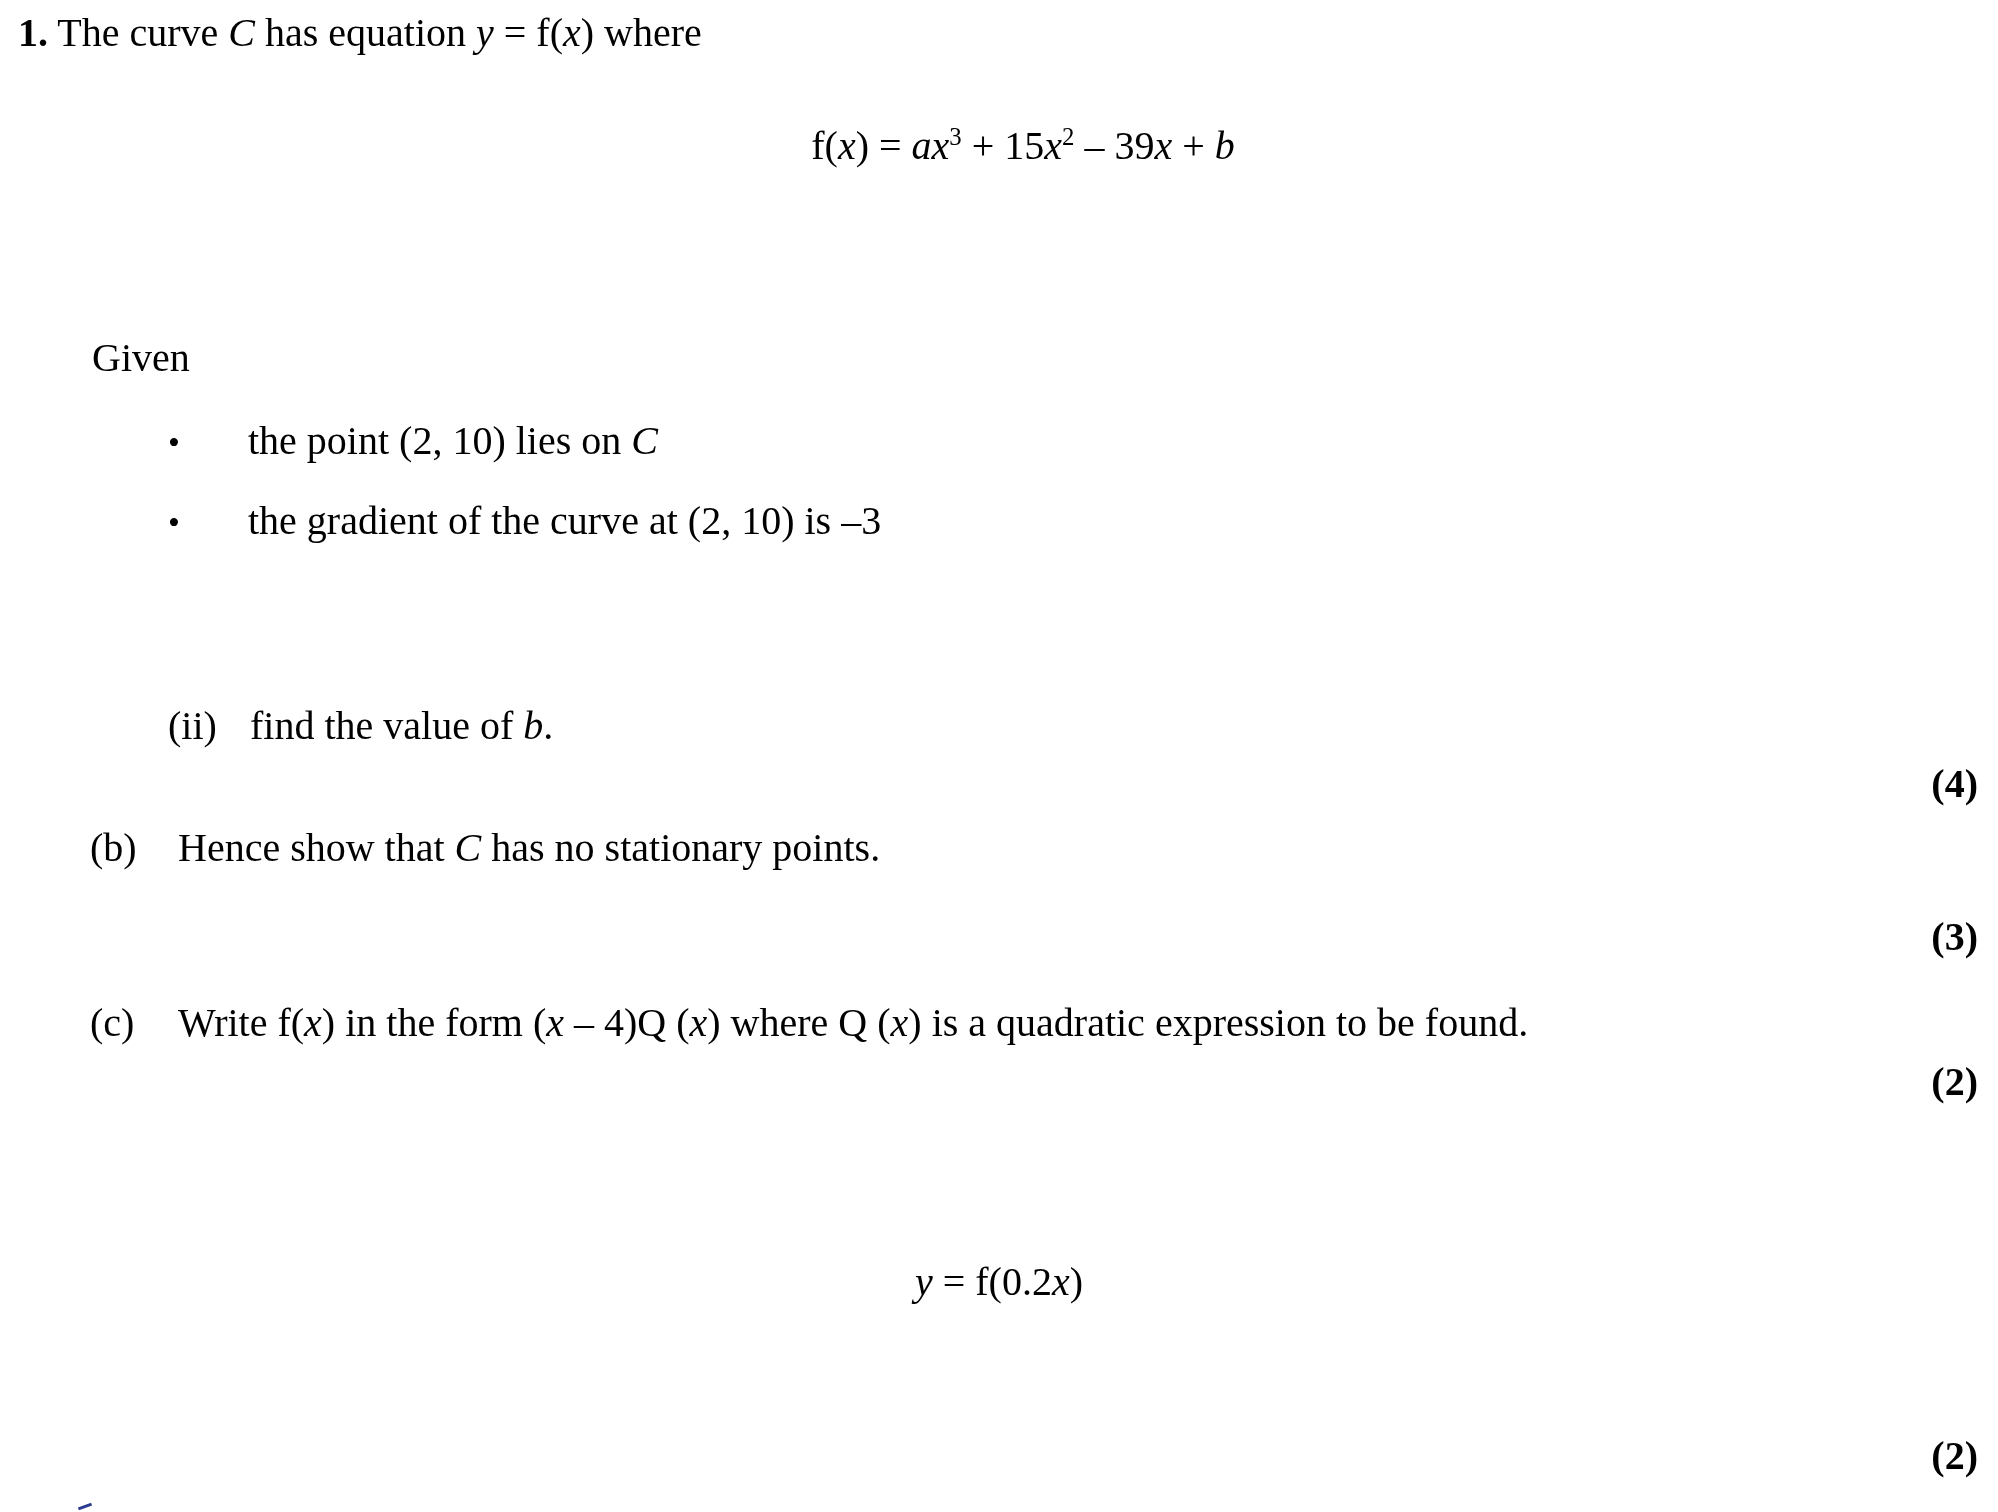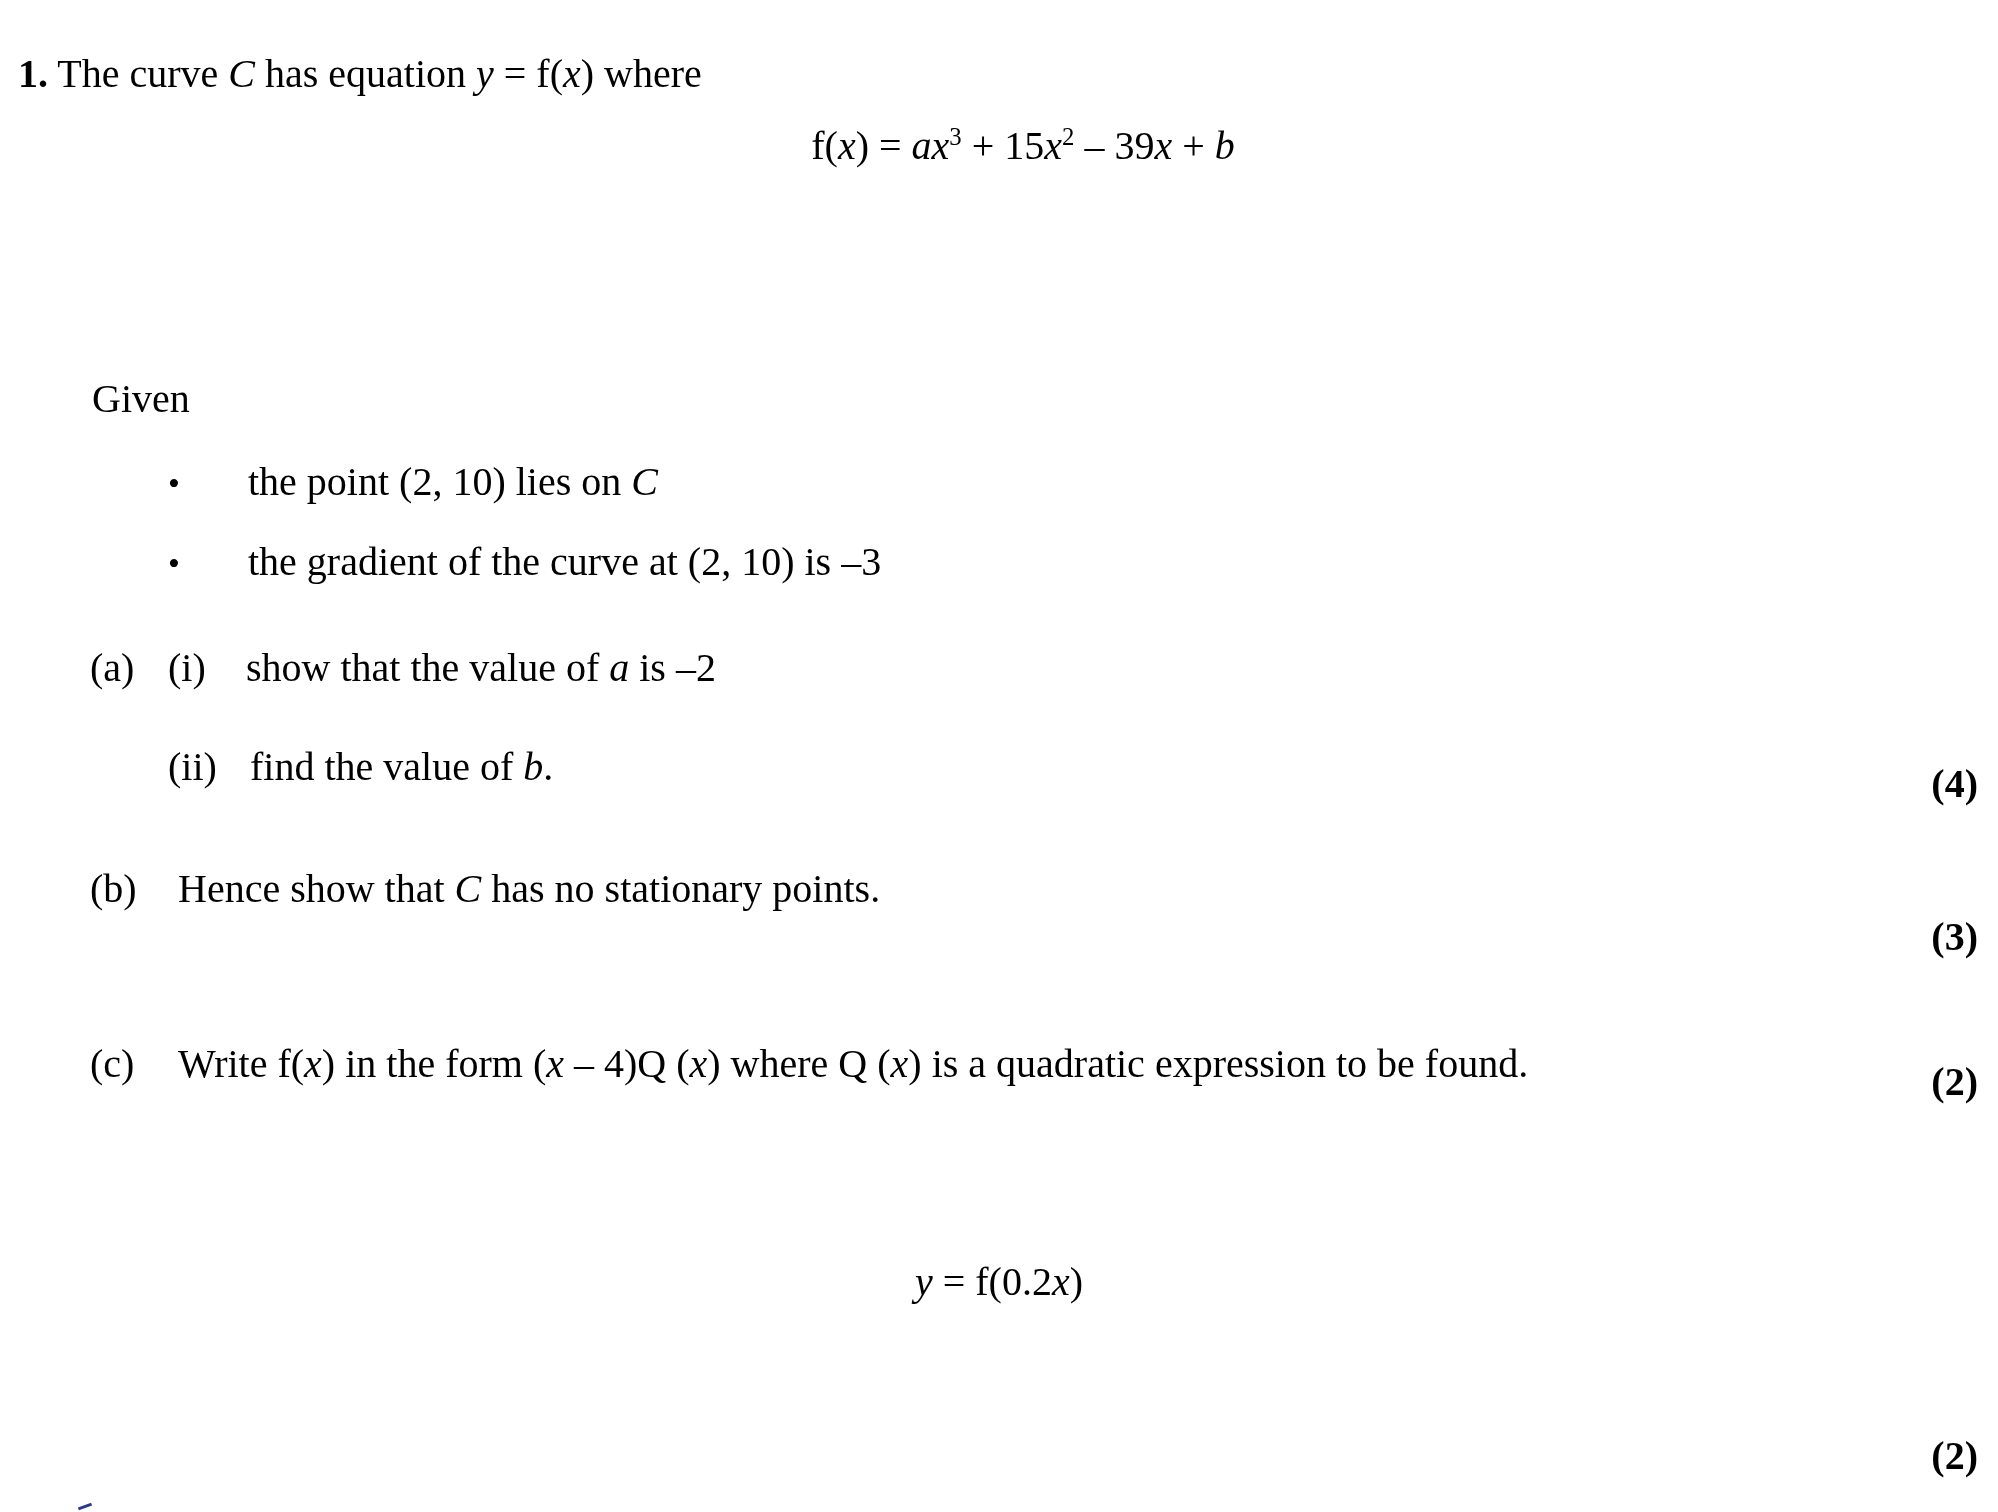--- a/index.html
+++ b/index.html
@@ -19,21 +19,20 @@
     width: 1998px;
     height: 1512px;
     padding: 0;
     box-sizing: border-box;
   }
   .line {
     position: absolute;
     font-size: 40px;
     line-height: 1.15;
     white-space: nowrap;
-    margin-top: 41px;
   }
   .ital { font-style: italic; }
   sup {
     font-size: 0.62em;
     vertical-align: super;
     line-height: 0;
   }
   .marks {
     position: absolute;
     right: 20px;
@@ -85,23 +84,20 @@
   <div class="line" style="left: 92px; top: 335px;">Given</div>
 
   <div class="line" style="left: 168px; top: 418px;">
     <span class="bullet-dot">•</span><span style="display:inline-block; width: 52px;"></span><span>the point (2, 10) lies on </span><span class="ital">C</span>
   </div>
 
   <div class="line" style="left: 168px; top: 498px;">
     <span class="bullet-dot">•</span><span style="display:inline-block; width: 52px;"></span><span>the gradient of the curve at (2, 10) is –3</span>
   </div>
 
-  <div class="line" style="left: 90px; top: 604px;">
-    <span style="display:inline-block; width:78px;">(a)</span><span style="display:inline-block; width:78px;">(i)</span><span>show that the value of </span><span class="ital">a</span><span> is –2</span>
-  </div>
 
   <div class="line" style="left: 90px; top: 703px;">
     <span style="display:inline-block; width:78px;"></span><span style="display:inline-block; width:82px;">(ii)</span><span>find the value of </span><span class="ital">b</span><span>.</span>
   </div>
 
   <div class="marks" style="top: 760px;">(4)</div>
 
   <div class="line" style="left: 90px; top: 825px;">
     <span style="display:inline-block; width:88px;">(b)</span><span>Hence show that </span><span class="ital">C</span><span> has no stationary points.</span>
   </div>

